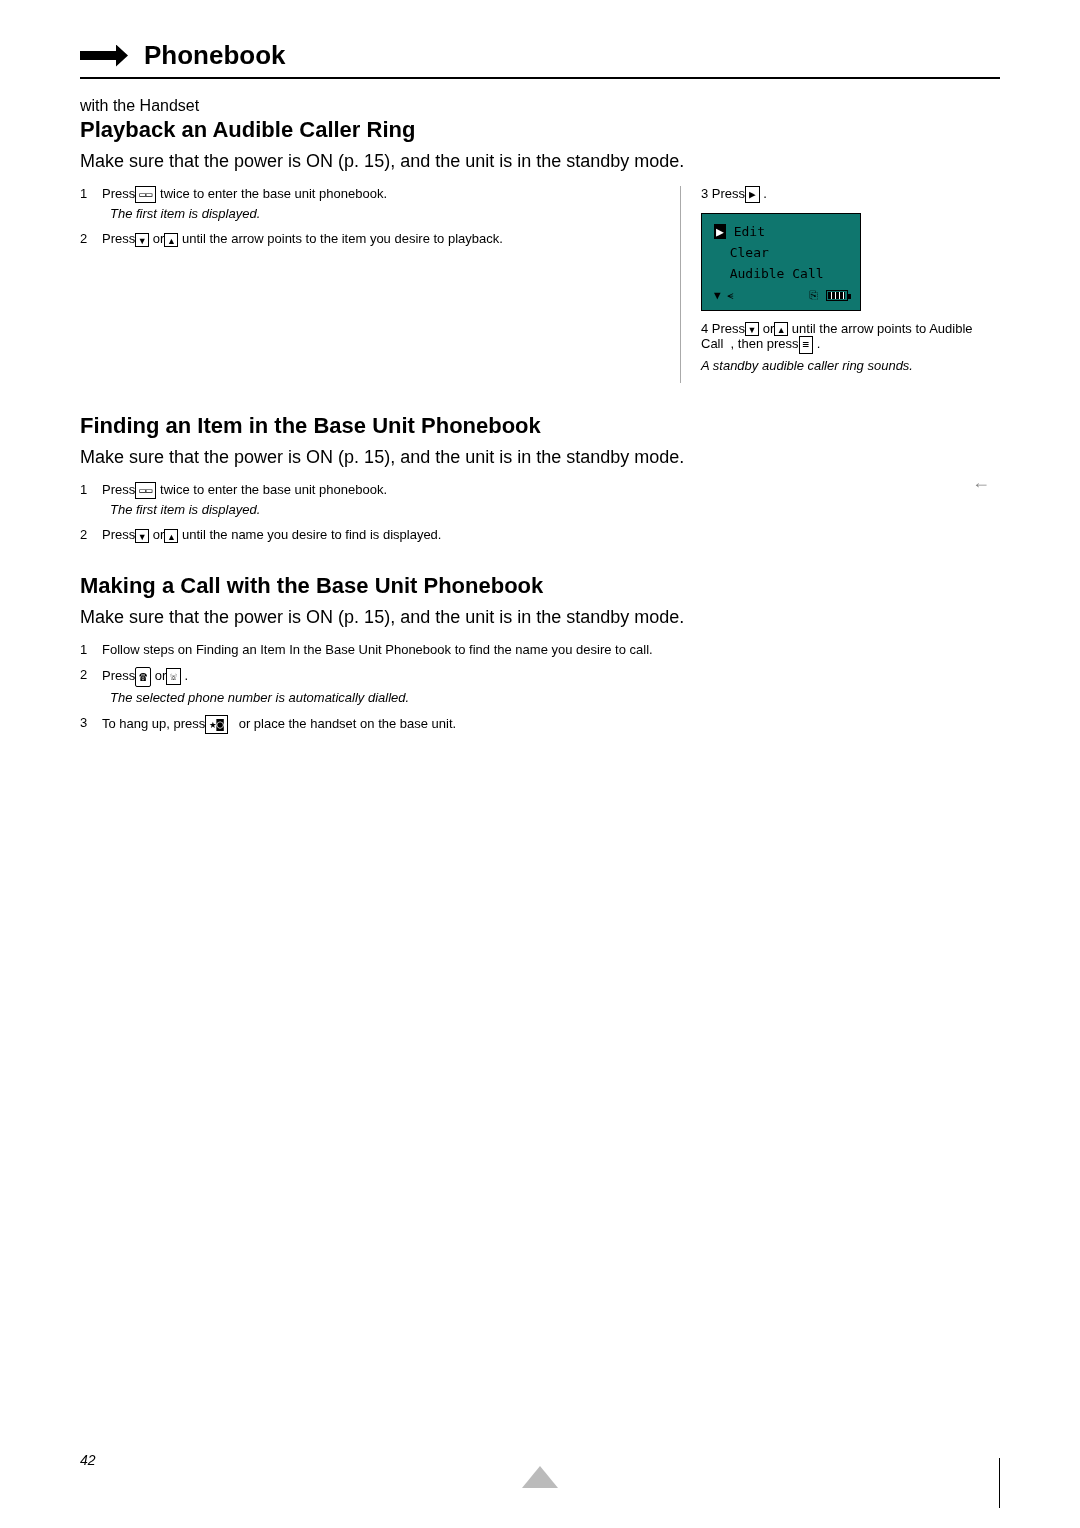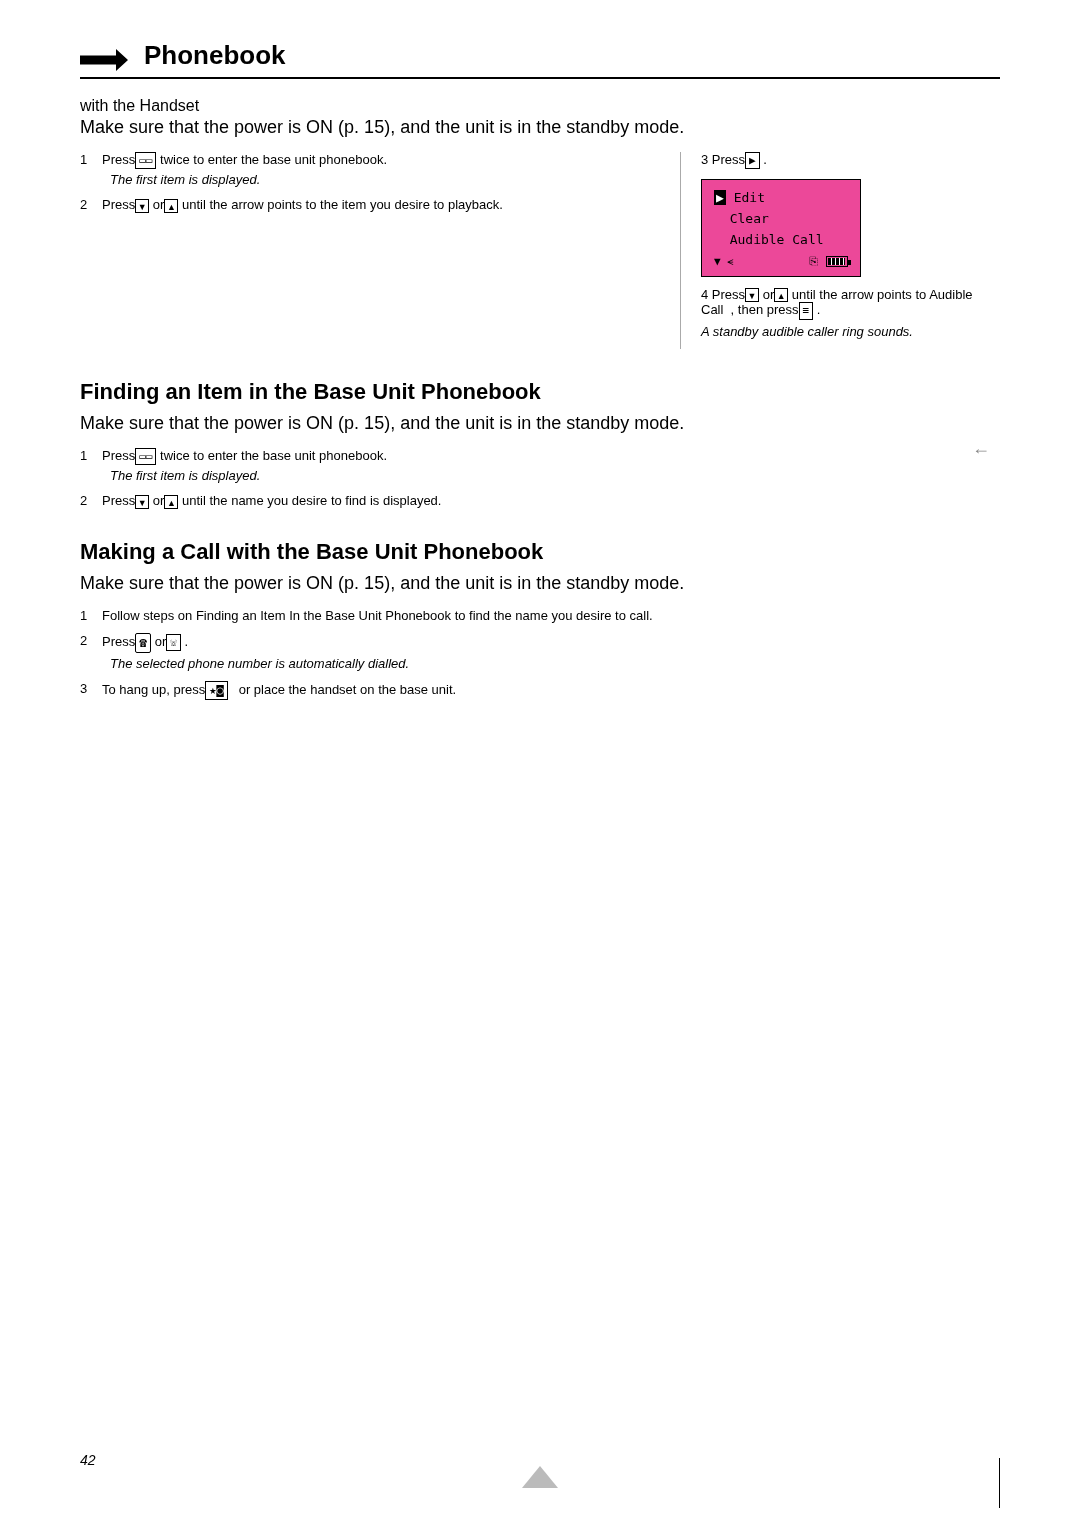--- a/index.html
+++ b/index.html
@@ -10,21 +10,21 @@
       color: #000;
       width: 1080px;
       min-height: 1528px;
       position: relative;
       padding: 40px 80px 80px 80px;
     }
 
     
     .phonebook-header {
       display: flex;
-      align-items: flex-end;
+      align-items: center;
       gap: 16px;
       margin-bottom: 6px;
     }
     .arrow-right {
       width: 48px;
       height: 22px;
       background: #000;
       clip-path: polygon(0 30%, 75% 30%, 75% 0%, 100% 50%, 75% 100%, 75% 70%, 0 70%);
       flex-shrink: 0;
     }
@@ -116,21 +116,21 @@
 
     
     .lcd-box {
       border: 1.5px solid #000;
       padding: 8px 12px;
       font-family: monospace;
       font-size: 13px;
       display: inline-block;
       margin-bottom: 10px;
       min-width: 160px;
-      background: #ec4899;
+      background: #0f766e;
     }
     .lcd-box .lcd-line {
       display: block;
       line-height: 1.6;
     }
     .lcd-box .lcd-icons {
       display: flex;
       align-items: center;
       gap: 8px;
       margin-top: 4px;
@@ -249,20 +249,21 @@
 
 <div class="phonebook-header">
   <div class="arrow-right"></div>
   <span class="header-title">Phonebook</span>
 </div>
 <hr class="header-rule">
 
 <div class="section-subtitle">with the Handset</div>
 
 <div class="section-block">
+  <div class="section-title">Playback an Audible Caller Ring</div>
   <div class="section-desc">Make sure that the power is ON (p. 15), and the unit is in the standby mode.</div>
 
   <div class="playback-content">
 
     <div class="left-col">
       <div class="step">
         <span class="step-num">1</span>
         <div class="step-content">
           <span>Press<span class="btn-icon">▭▭</span> twice to enter the base unit phonebook.</span>
           <div class="sub-text">The first item is displayed.</div>

